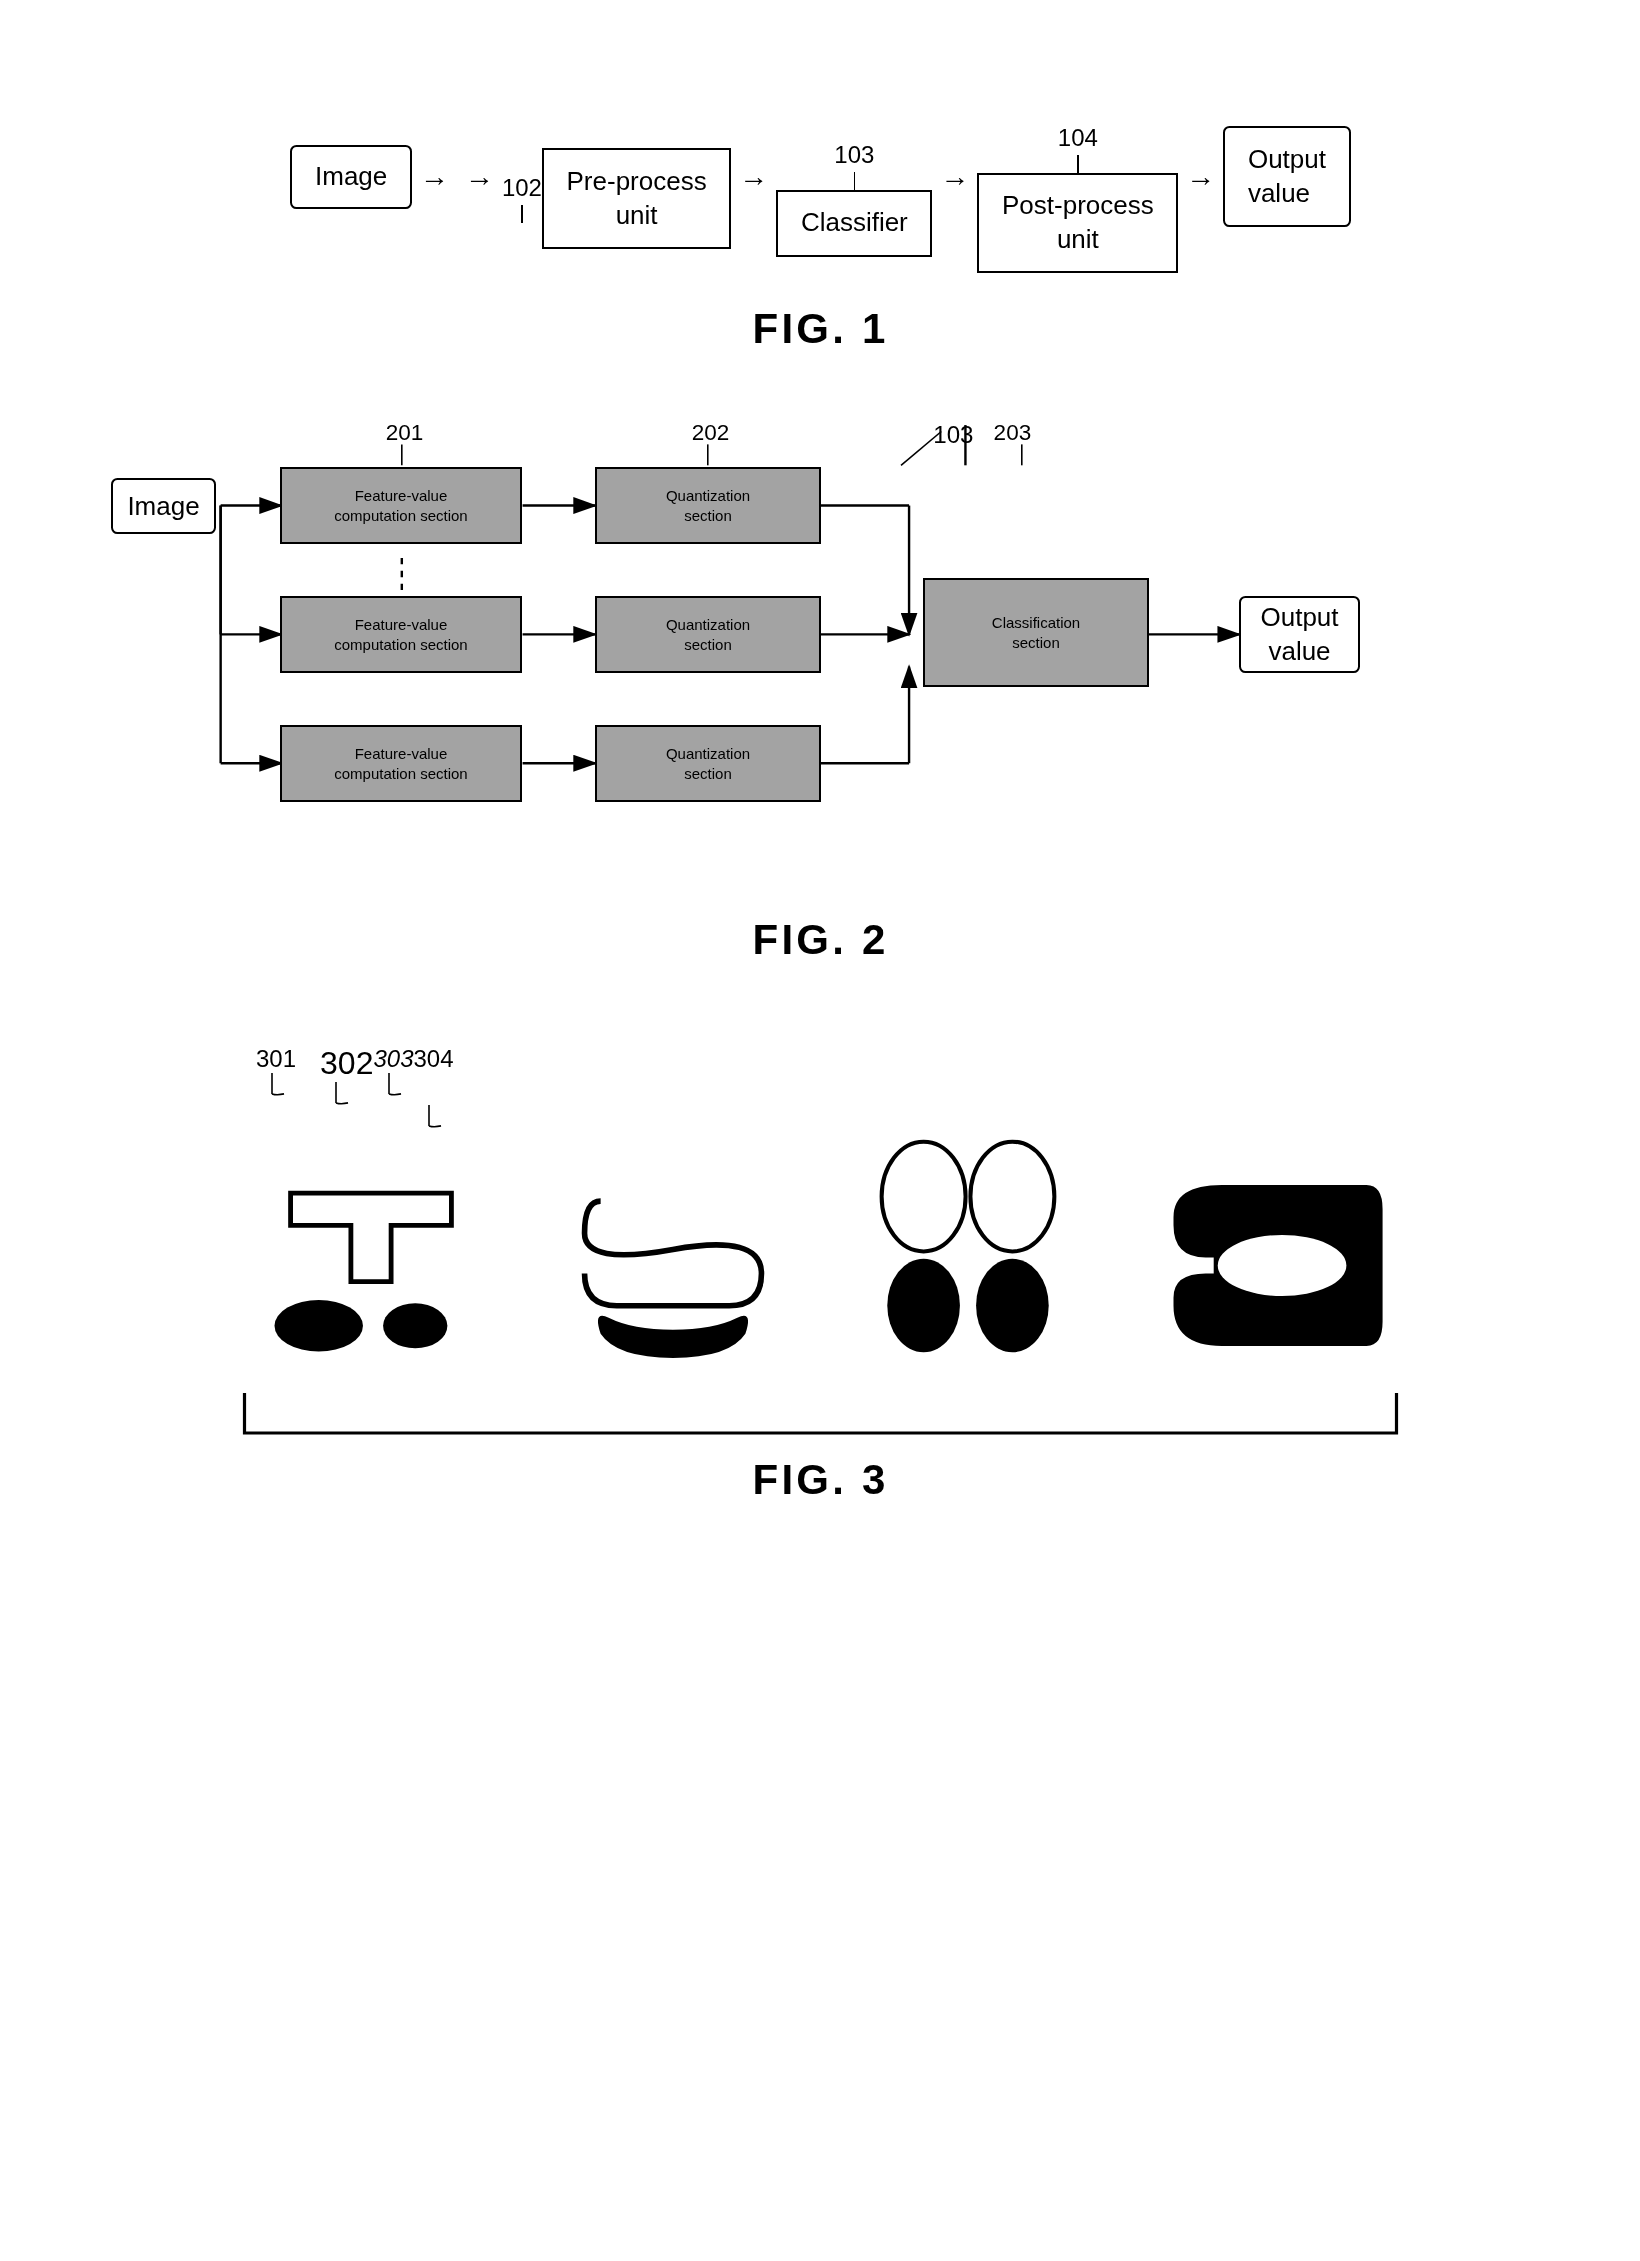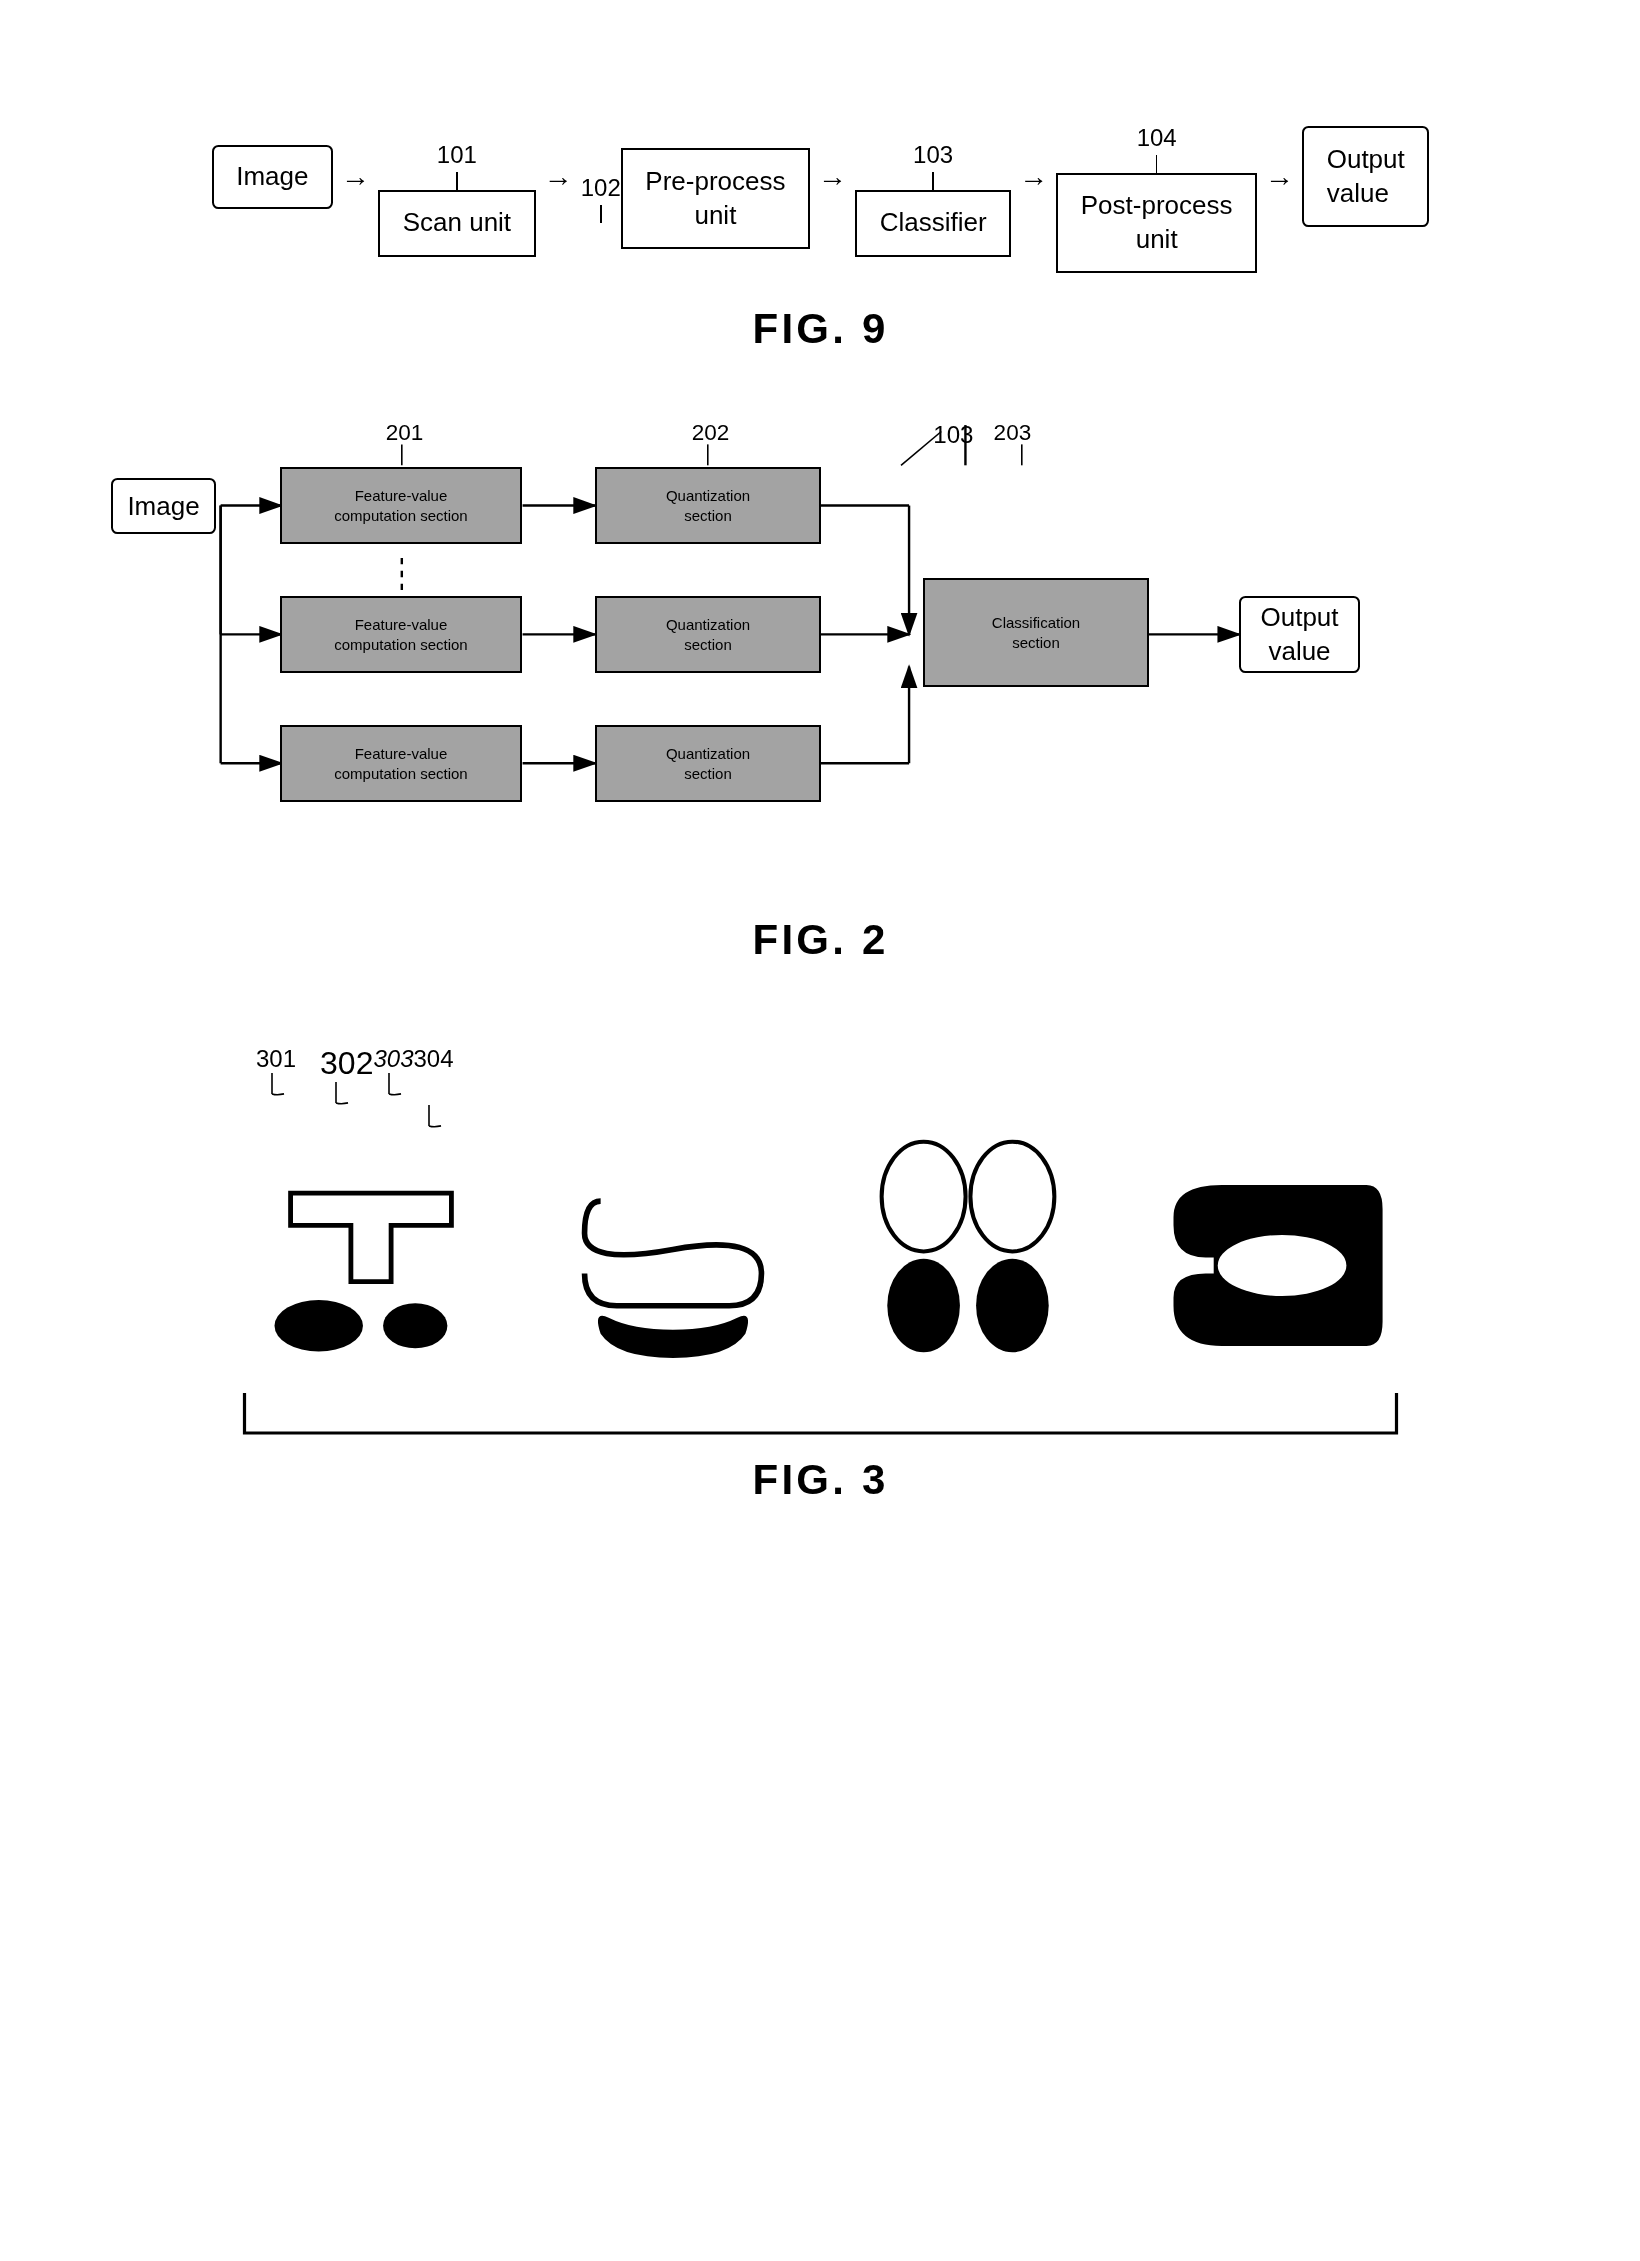--- a/index.html
+++ b/index.html
@@ -136,29 +136,20 @@
     <div class="fig1-diagram">
 
       <div style="display:flex; flex-direction:column; align-items:center;">
         <div class="image-node">
           <span>Image</span>
         </div>
       </div>
 
       <div class="arrow-right">→</div>
 
-      <div style="display:flex; flex-direction:column; align-items:center; position:relative; margin-top:44px;">
-        <div class="ref-container">
-          <span class="ref-num-top">101</span>
-          <div class="ref-tick-small"></div>
-        </div>
-        <div class="box">
-          <span class="box-label">Scan  unit</span>
-        </div>
-      </div>
 
       <div class="arrow-right">→</div>
 
       <div style="display:flex; align-items:center; position:relative; margin-top:44px;">
         <div class="ref-container">
           <span class="ref-num-top">102</span>
           <div class="ref-tick-small"></div>
         </div>
         <div class="box">
           <span class="box-label">Pre-process<br>unit</span>
@@ -191,21 +182,21 @@
 
       <div class="arrow-right">→</div>
 
       <div style="display:flex; flex-direction:column; align-items:center;">
         <div class="image-node">
           <span class="box-label">Output<br>value</span>
         </div>
       </div>
 
     </div>
-    <div class="fig-title">FIG. 9</div>
+    <div class="fig-title">FIG. 1</div>
   </div>
 
   <div class="fig2-section">
     <div class="fig2-container">
 
       <div style="position:relative; width:1451px; height:467px;">
 
         <svg style="position:absolute;top:0;left:0;width:100%;height:100%;pointer-events:none;" viewBox="0 0 1800 580" width="1451" height="467">
 
           <line x1="1080" y1="10" x2="1080" y2="60" stroke="#000" stroke-width="3"></line>

